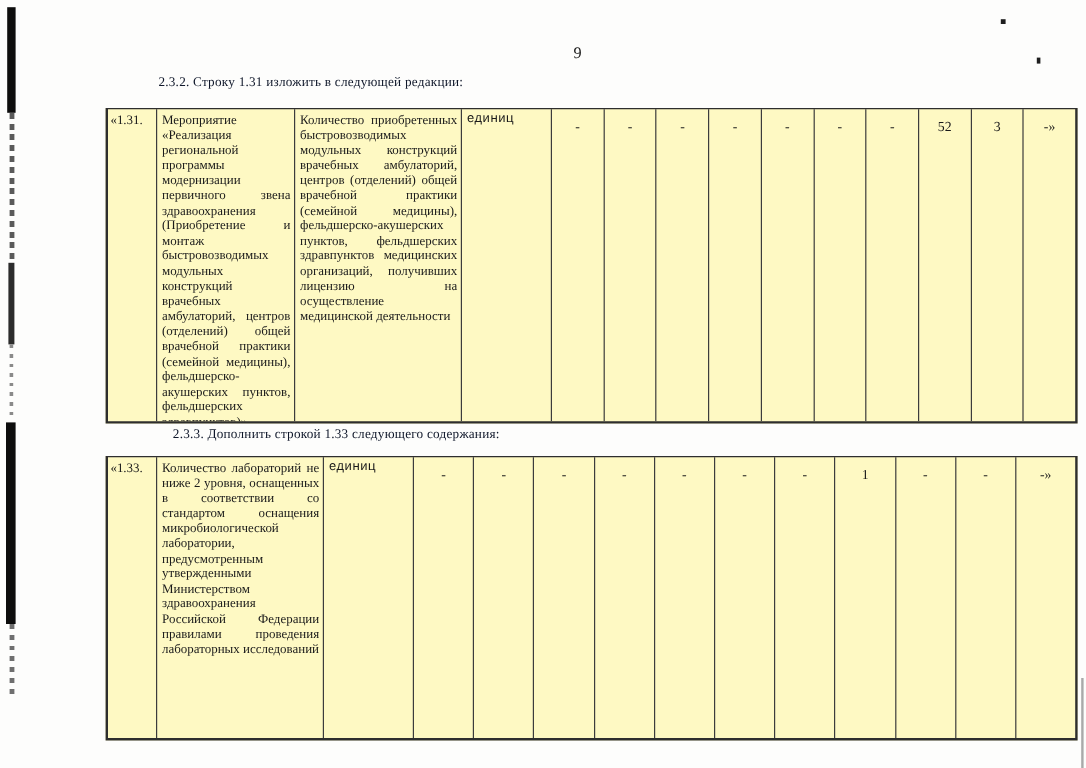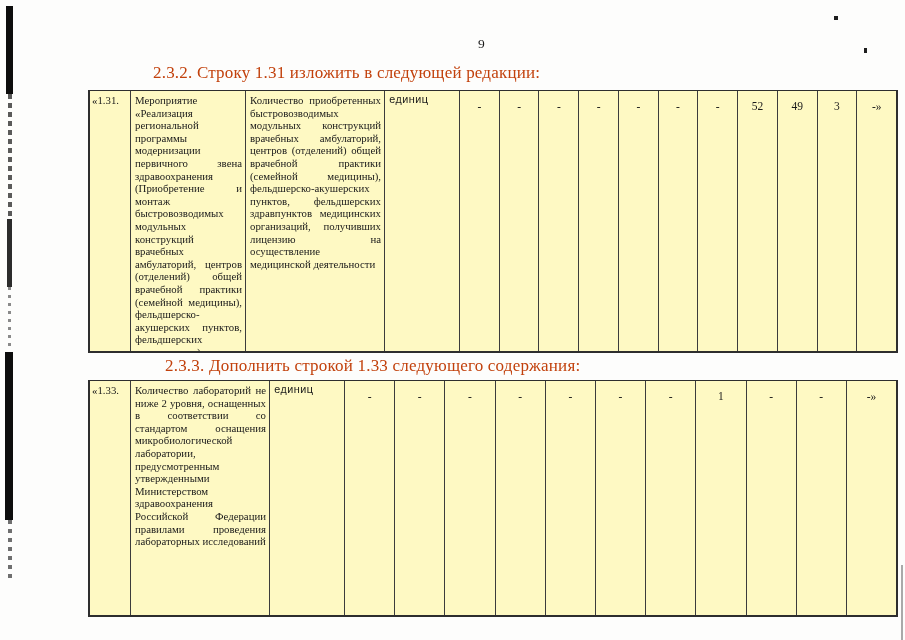--- a/index.html
+++ b/index.html
@@ -6,21 +6,21 @@
   body{
     width:905px;height:640px;position:relative;overflow:hidden;
     background:#fdfdfc;
     font-family:"Liberation Serif","DejaVu Serif",serif;
     color:#1a1a1a;
   }
   .page-number{
     position:absolute;left:478px;top:36px;font-size:13.5px;
   }
   .heading{
-    position:absolute;left:153px;font-size:17px;letter-spacing:.2px;color:#c2410c;
+    position:absolute;left:132px;font-size:11px;letter-spacing:.2px;color:#0f172a;
     white-space:nowrap;
   }
   .heading.h1{top:63px;}
   .heading.h2{top:356px;margin-left:12px;}
   .doc-table{
     position:absolute;left:88px;width:810px;
     display:flex;flex-direction:row;align-items:stretch;
     border:2px solid #2e2e2e;border-top-width:1.5px;
     box-sizing:border-box;background:#fef9c3;
   }
@@ -81,21 +81,20 @@
   <div class="cell col-unit">единиц</div>
   <div class="vals">
     <div class="vcell">-</div>
     <div class="vcell">-</div>
     <div class="vcell">-</div>
     <div class="vcell">-</div>
     <div class="vcell">-</div>
     <div class="vcell">-</div>
     <div class="vcell">-</div>
     <div class="vcell">52</div>
-    <div class="vcell">49</div>
     <div class="vcell">3</div>
     <div class="vcell">-»</div>
   </div>
 </div>
 
 <div class="heading h2">2.3.3. Дополнить строкой 1.33 следующего содержания:</div>
 
 <div class="doc-table t2">
   <div class="cell col-num">«1.33.</div>
   <div class="cell col-ind">Количество лабораторий не ниже 2 уровня, оснащенных в соответствии со стандартом оснащения микробиологической лаборатории, предусмотренным утвержденными Министерством здравоохранения Российской Федерации правилами проведения лабораторных исследований</div>

